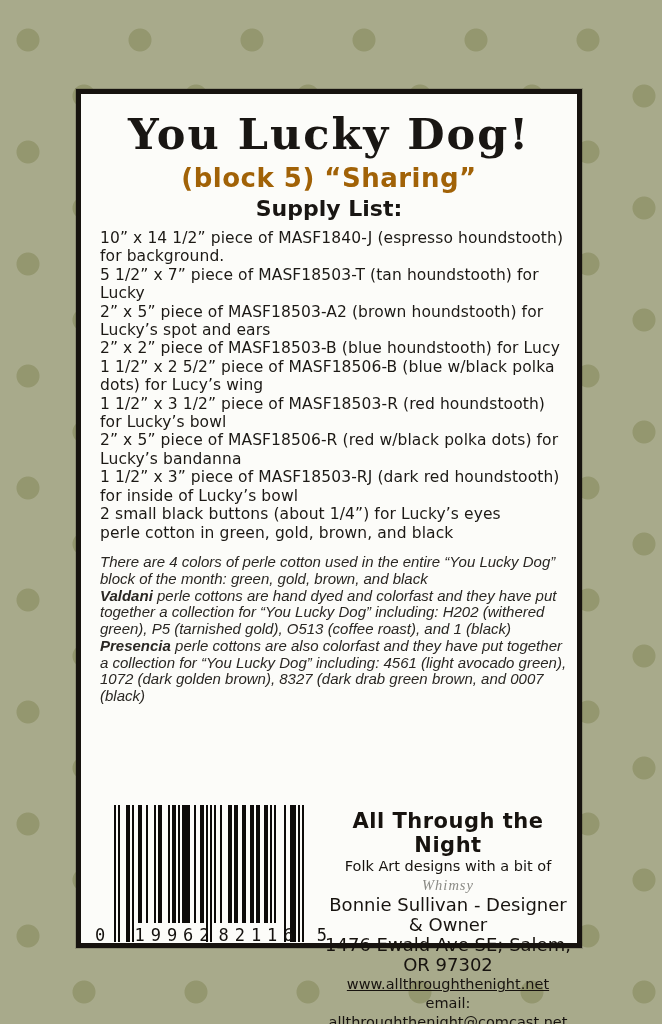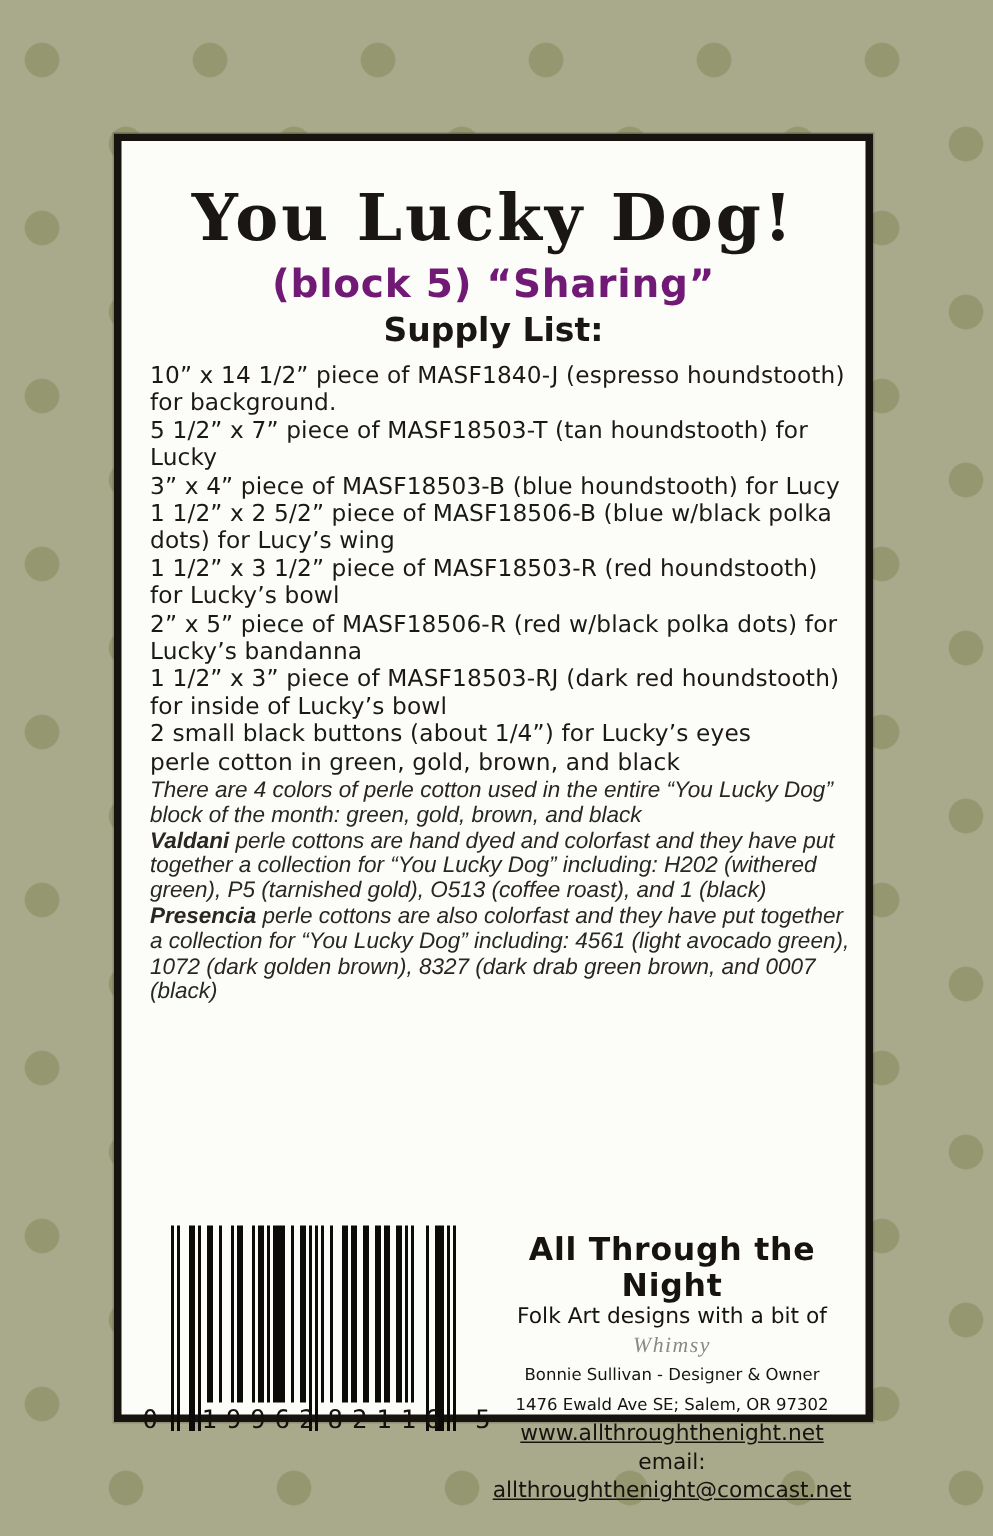--- a/index.html
+++ b/index.html
@@ -18,54 +18,54 @@
   .card{
     position:absolute;
     left:76px;top:89px;
     width:496px;height:849px;
     background:#fcfcf9;
     border:5px solid #17130f;
     box-shadow:0 0 0 1px rgba(0,0,0,.15);
   }
   .card-inner{position:relative;width:100%;height:100%;}
   .title{
-    margin-top:24px;
+    margin-top:12px;
     text-align:center;
     font-family:"DejaVu Serif",serif;
     font-weight:bold;
     font-size:43px;
     line-height:56px;
     letter-spacing:2px;
     color:#191613;
   }
   .subtitle{
     text-align:center;
     font-weight:bold;
     font-size:26px;
     line-height:32px;
-    color:#701a75;
+    color:#a16207;
     letter-spacing:0.5px;
   }
   .supply-heading{
     text-align:center;
     font-weight:bold;
     font-size:22px;
     line-height:28px;
     color:#191613;
     margin-top:1px;
   }
   .supply-list{
     margin:6px 8px 0 19px;
     font-size:15.5px;
     line-height:18.4px;
     color:#1c1915;
     letter-spacing:0.1px;
   }
   .perle-notes{
-    margin:2px 8px 0 19px;
+    margin:12px 8px 0 19px;
     font-family:"Liberation Sans",sans-serif;
     font-style:italic;
     font-size:15px;
     line-height:16.8px;
     color:#2a2723;
   }
   .perle-notes .lead{font-weight:bold;}
   .footer-row{
     position:absolute;
     left:12px;right:6px;bottom:6px;
@@ -111,39 +111,40 @@
     line-height:24px;
     letter-spacing:0.5px;
   }
   .co-tagline{font-size:14.5px;line-height:19px;}
   .co-tagline .accent{
     font-family:Liberation Serif, serif;
     font-style:italic;
     color:#8a8a85;
     letter-spacing:1px;
   }
-  .co-owner,.co-address{font-size:11px;line-height:20px;}
+  .co-owner,.co-address{font-size:18px;line-height:20px;}
   .co-web{font-size:14.5px;line-height:19px;text-decoration:underline;}
   .co-email{font-size:14.5px;line-height:19px;}
   .co-email .addr{text-decoration:underline;}
 </style>
 </head>
 <body>
 
 <div id="stage">
   <div class="card">
     <div class="card-inner">
       <div class="title">You Lucky Dog!</div>
       <div class="subtitle">(block 5) “Sharing”</div>
       <div class="supply-heading">Supply List:</div>
 
       <div class="supply-list" id="supply-list">
           <div class="supply-item">10” x 14 1/2” piece of MASF1840-J (espresso houndstooth) for background.</div>
           <div class="supply-item">5 1/2” x 7” piece of MASF18503-T (tan houndstooth) for Lucky</div>
-          <div class="supply-item">3” x 4” piece of MASF18503-B (blue houndstooth) for Lucy</div>
+          <div class="supply-item">2” x 5” piece of MASF18503-A2 (brown houndstooth) for Lucky’s spot and ears</div>
+          <div class="supply-item">2” x 2” piece of MASF18503-B (blue houndstooth) for Lucy</div>
           <div class="supply-item">1 1/2” x 2 5/2” piece of MASF18506-B (blue w/black polka dots) for Lucy’s wing</div>
           <div class="supply-item">1 1/2” x 3 1/2” piece of MASF18503-R (red houndstooth) for Lucky’s bowl</div>
           <div class="supply-item">2” x 5” piece of MASF18506-R (red w/black polka dots) for Lucky’s bandanna</div>
           <div class="supply-item">1 1/2” x 3” piece of MASF18503-RJ (dark red houndstooth) for inside of Lucky’s bowl</div>
           <div class="supply-item">2 small black buttons (about 1/4”) for Lucky’s eyes</div>
           <div class="supply-item">perle cotton in green, gold, brown, and black</div>
         </div>
 
       <div class="perle-notes" id="perle-notes">
           <div>There are 4 colors of perle cotton used in the entire “You Lucky Dog” block of the month:  green, gold, brown, and black</div>

